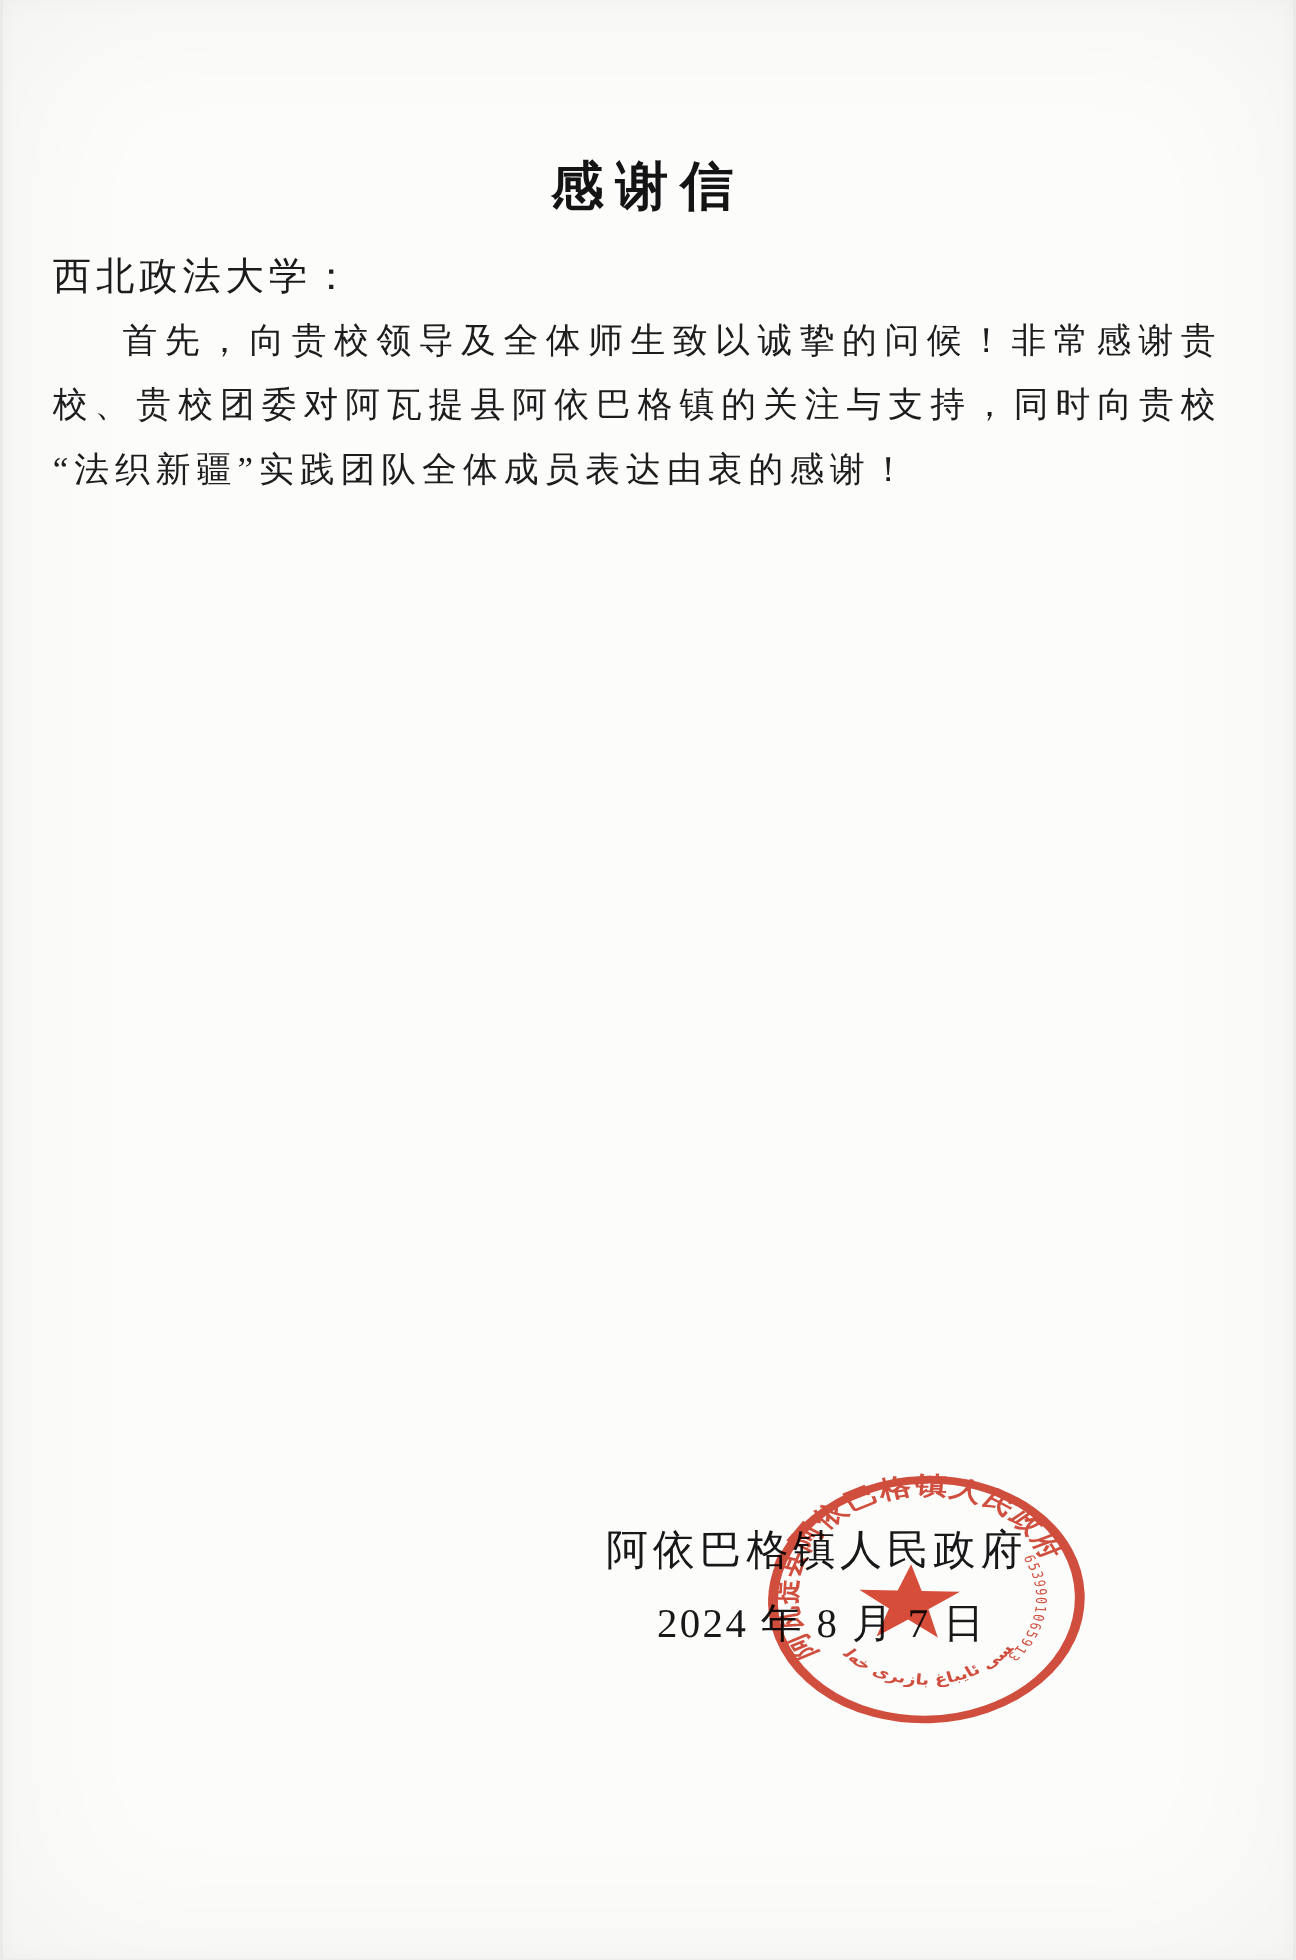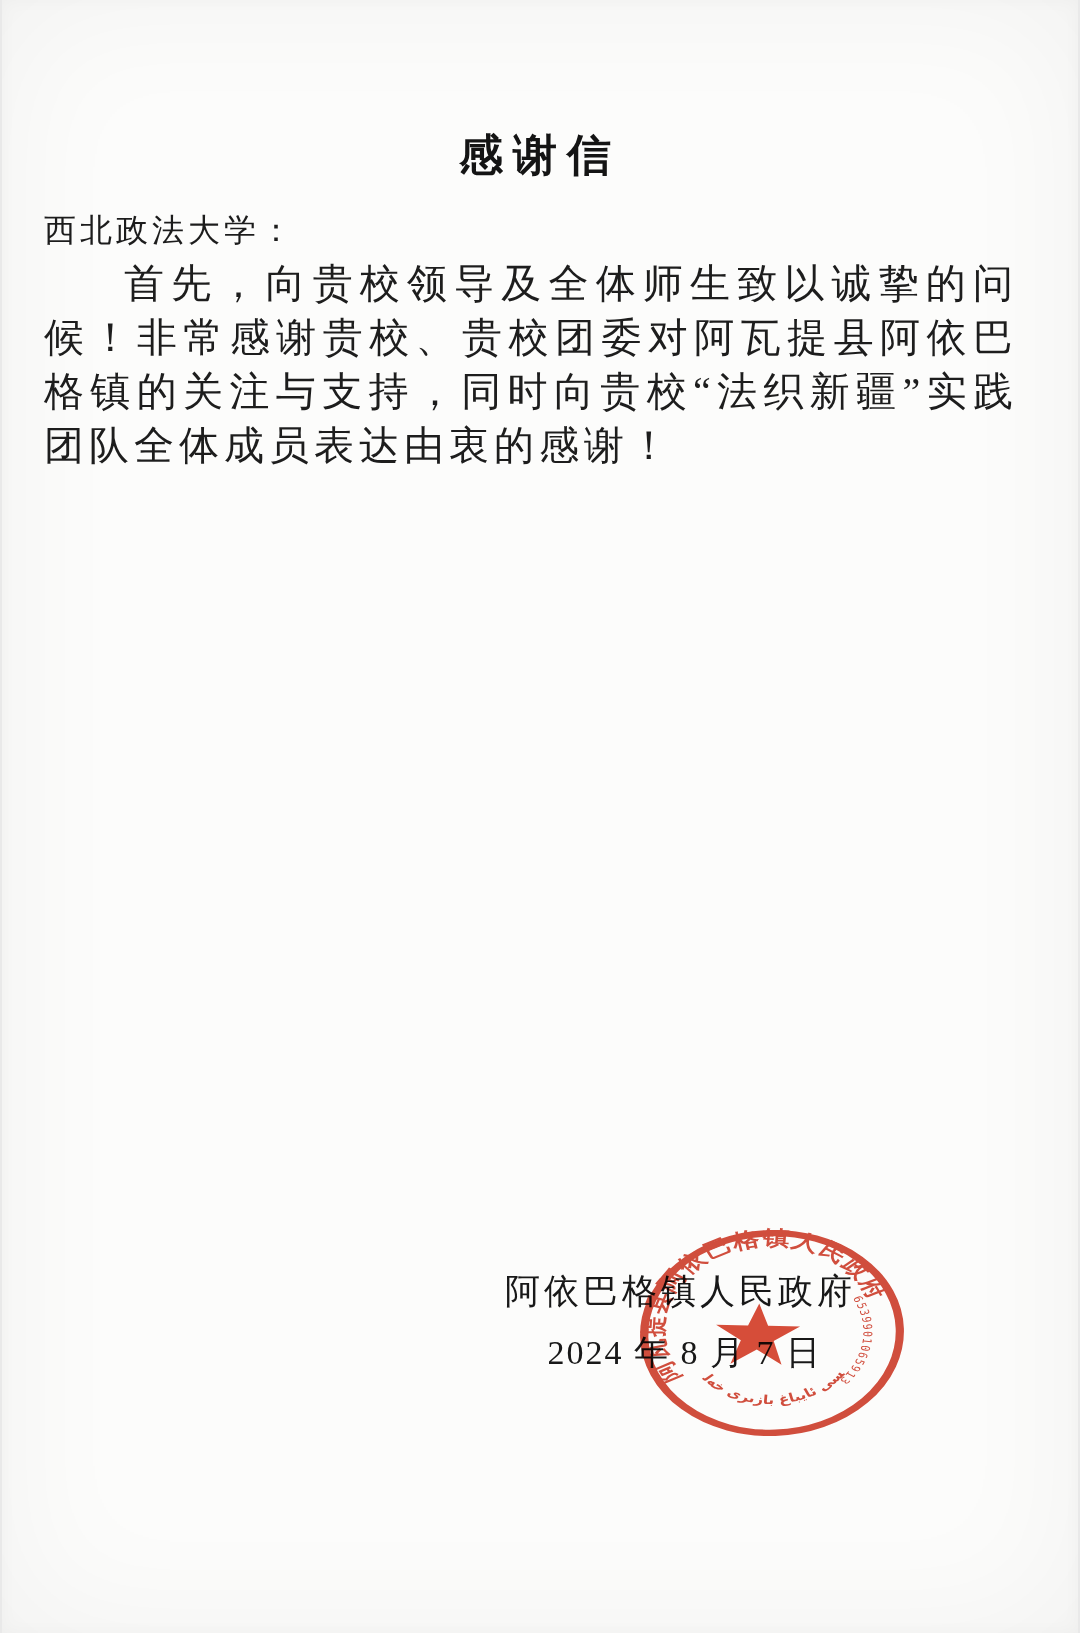--- a/index.html
+++ b/index.html
@@ -25,21 +25,21 @@
   .letter-body {
     padding: 0 60px 0 42px;
   }
   .salutation {
     font-size: 32px;
     line-height: 54px;
     letter-spacing: 4px;
   }
   .para {
     margin: 0;
-    font-size: 40px;
+    font-size: 29px;
     line-height: 54px;
     letter-spacing: 5px;
     text-align: justify;
     text-justify: inter-character;
     text-indent: 2em;
     color: #1d1d1d;
   }
   .closing-signature {
     position: absolute;
     top: 1268px;

